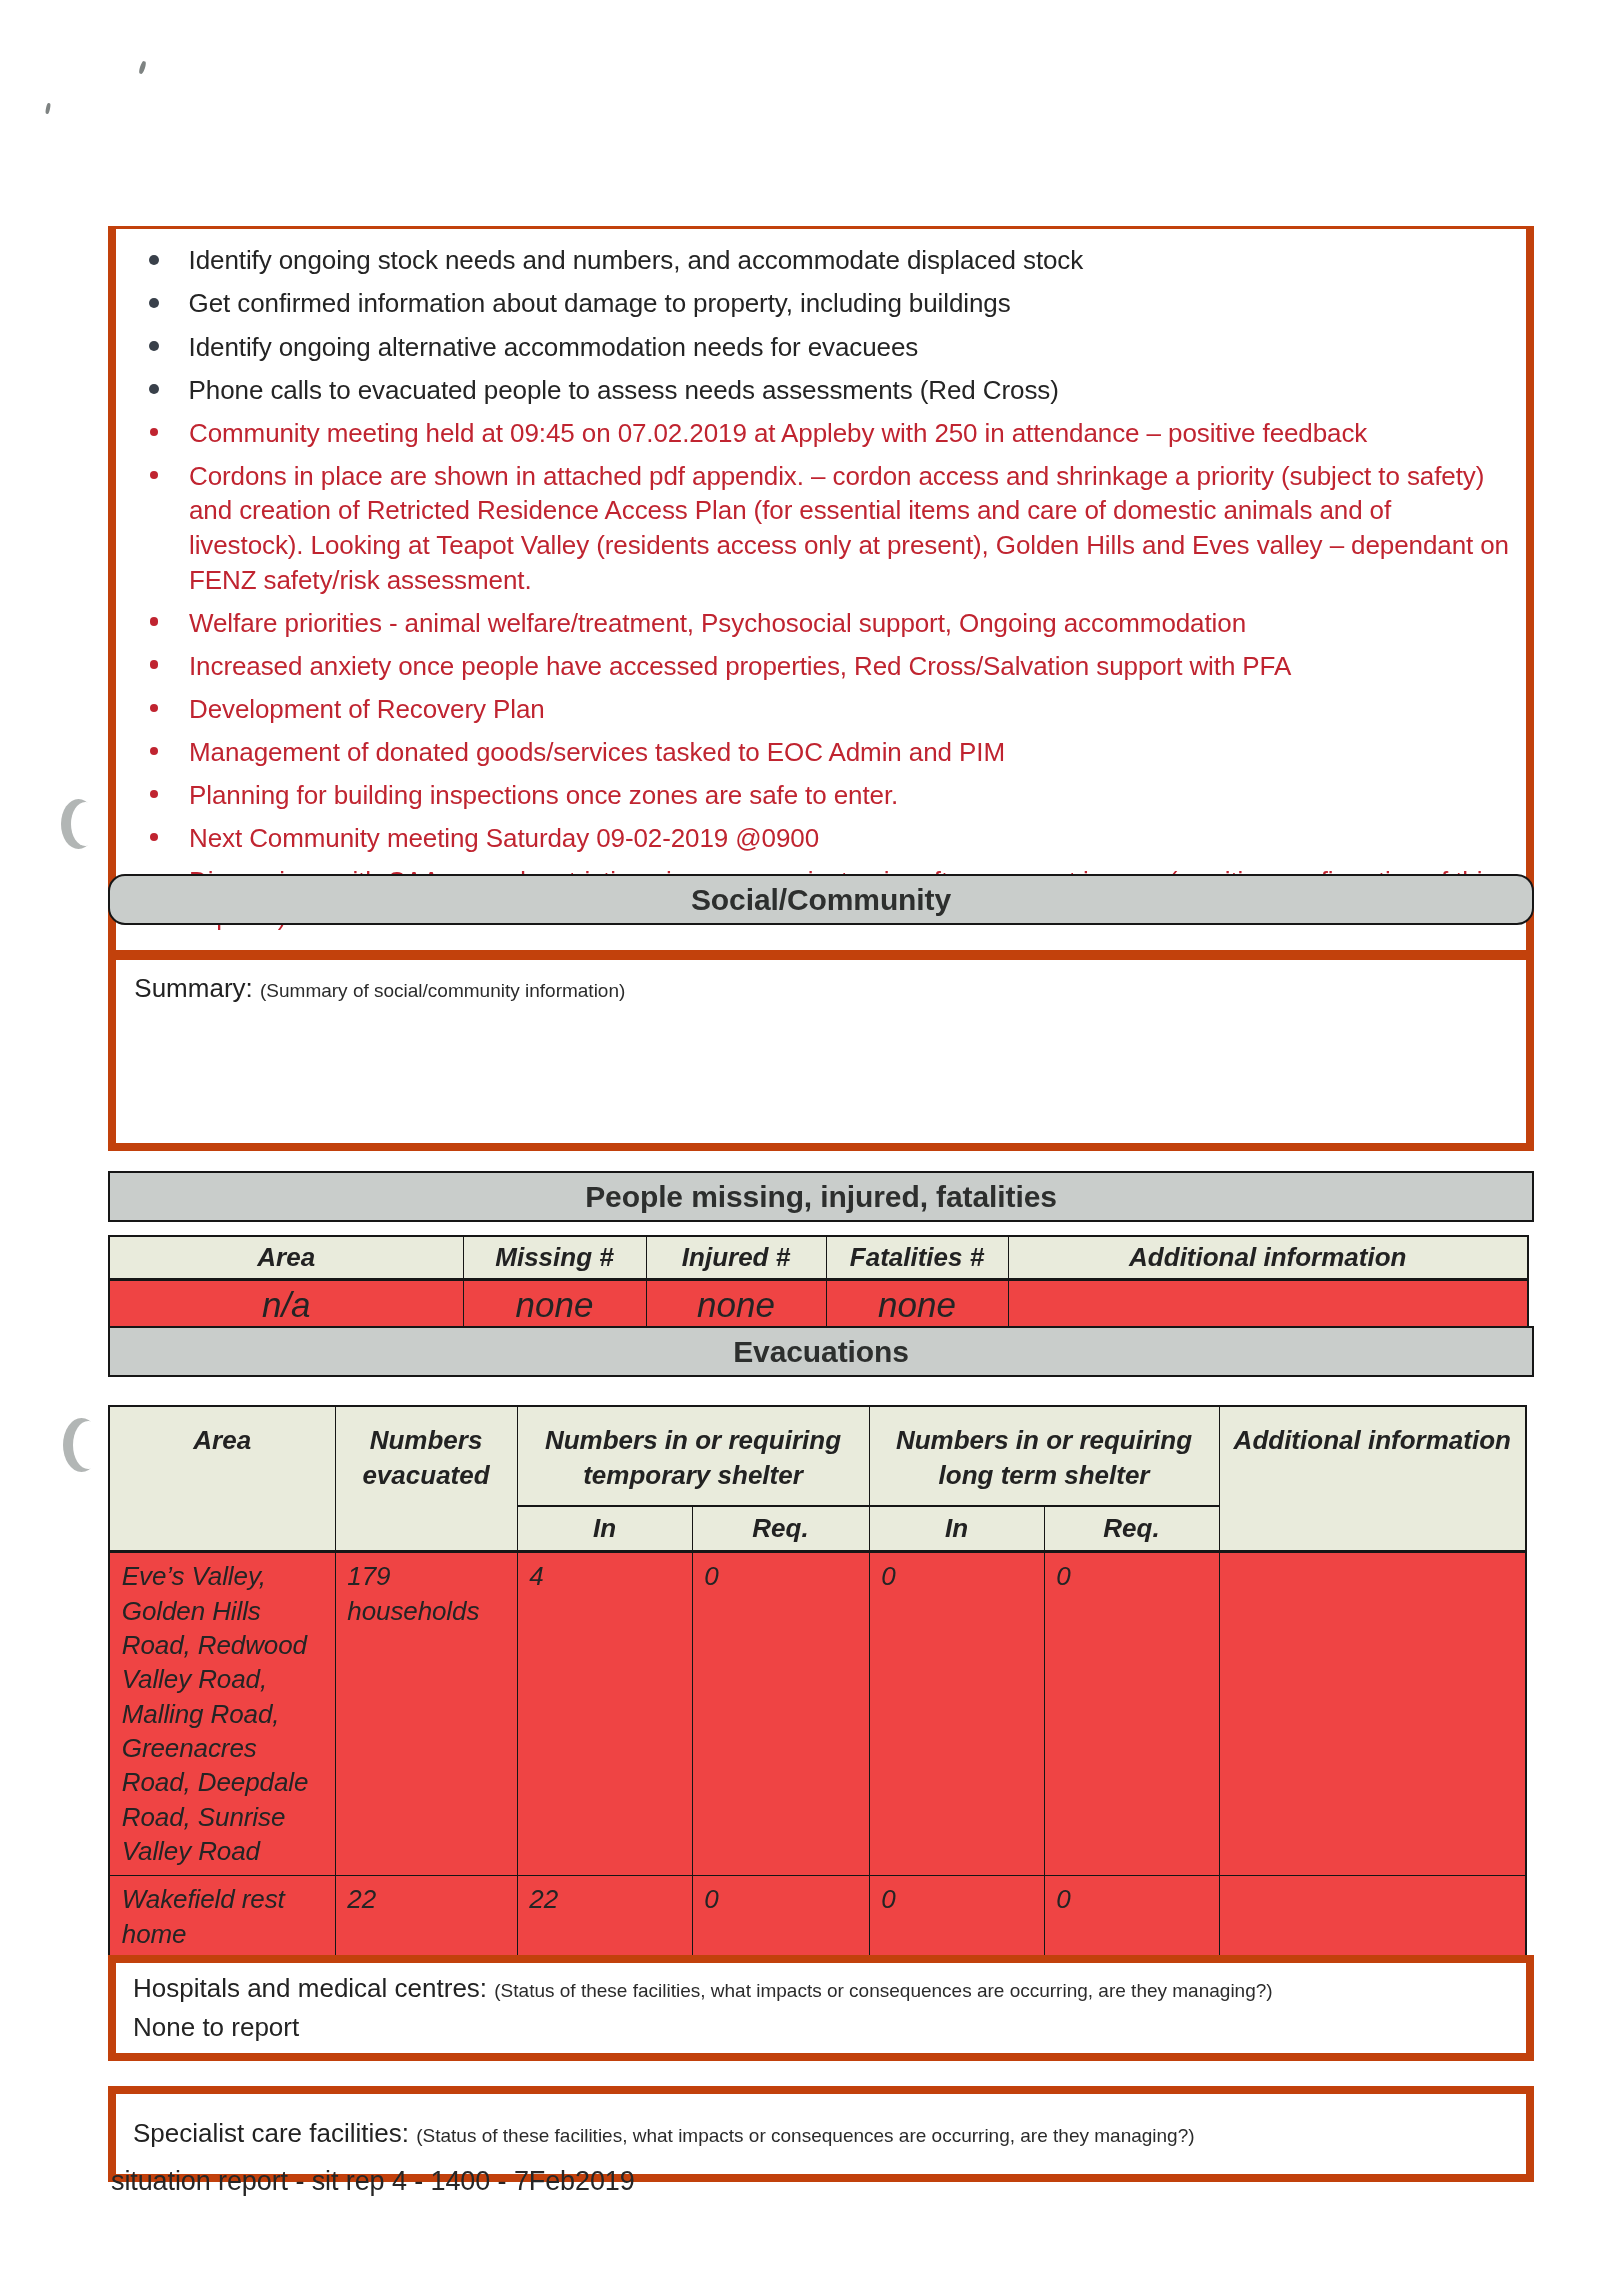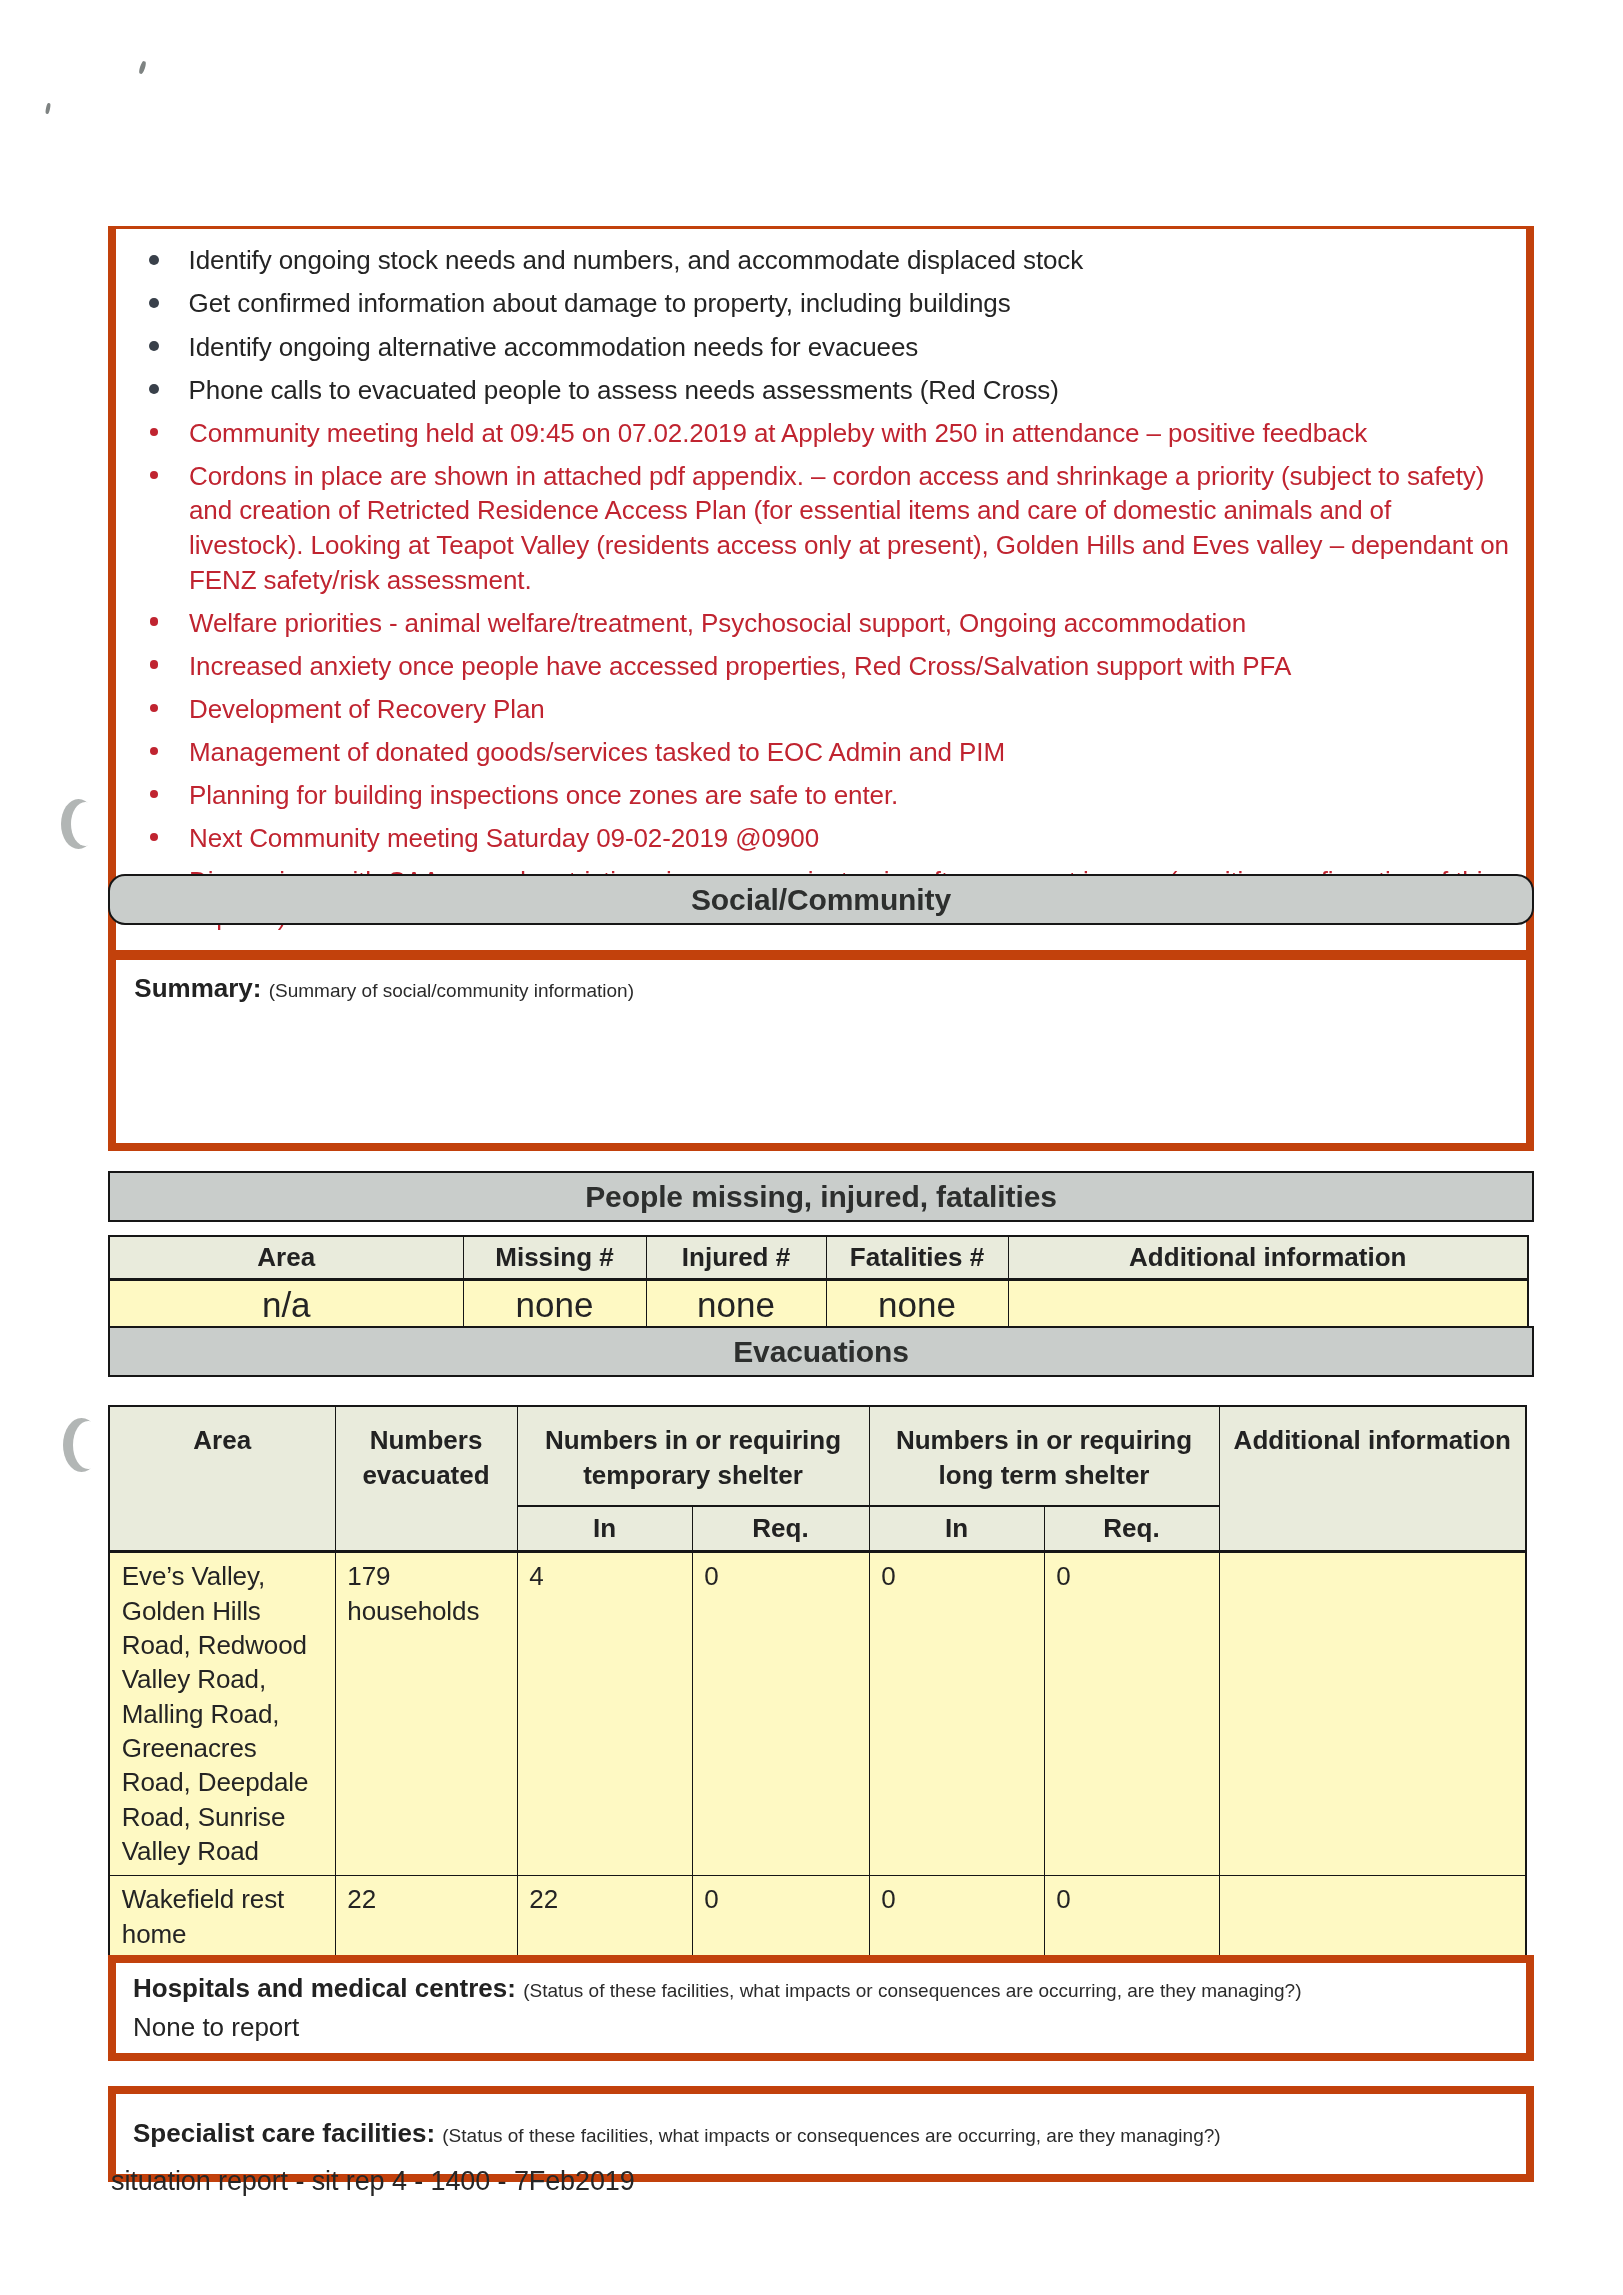--- a/index.html
+++ b/index.html
@@ -38,26 +38,26 @@
        border:2px solid #161616;box-sizing:border-box;
        display:flex;align-items:center;justify-content:center;
        font-size:30px;font-weight:bold;color:#2d2f2e;letter-spacing:-0.1px;}
   .social-bar{top:874px;border-radius:17px;}
   .missing-bar{top:1171px;}
   .evac-bar{top:1326px;}
 
   
   .summary-box{top:952px;min-height:199px;padding:11.8px 18.3px;}
   .label-line{font-size:26px;line-height:1.3;}
-  .bold-label{font-weight:bold;font-size:26px;color:#222;}
+  .bold-label{font-weight:normal;font-size:26px;color:#222;}
   .hint{font-size:19px;color:#2b2b2b;}
   .summary-text{font-size:26px;line-height:1.5;margin:19.6px 0 0 0;letter-spacing:-0.1px;color:#242424;}
 
   
-  table{border-collapse:collapse;table-layout:fixed;background:#fef9c3;position:absolute;}
+  table{border-collapse:collapse;table-layout:fixed;background:#ef4444;position:absolute;font-style:italic;}
   th,td{box-sizing:border-box;}
   .missing-table{top:1235px;left:108px;width:1419px;border:2px solid #161616;}
   .missing-table th{background:#e9ebdc;font-weight:bold;font-size:26px;text-align:center;
     padding:5.2px 5.2px;border:1.3px solid #161616;border-bottom-width:3.3px;color:#222;}
   .missing-table td{font-size:35px;padding:3.9px 10.5px;border:1.3px solid #161616;height:37px;
     vertical-align:top;text-align:center;color:#242424;margin-top:32px;}
 
   .evac-table{top:1405px;left:108px;width:1417px;border:2px solid #161616;}
   .evac-table th{background:#e9ebdc;font-weight:bold;font-size:26px;text-align:center;
     padding:7.8px 6.5px;border:1.3px solid #161616;line-height:1.35;color:#222;}

